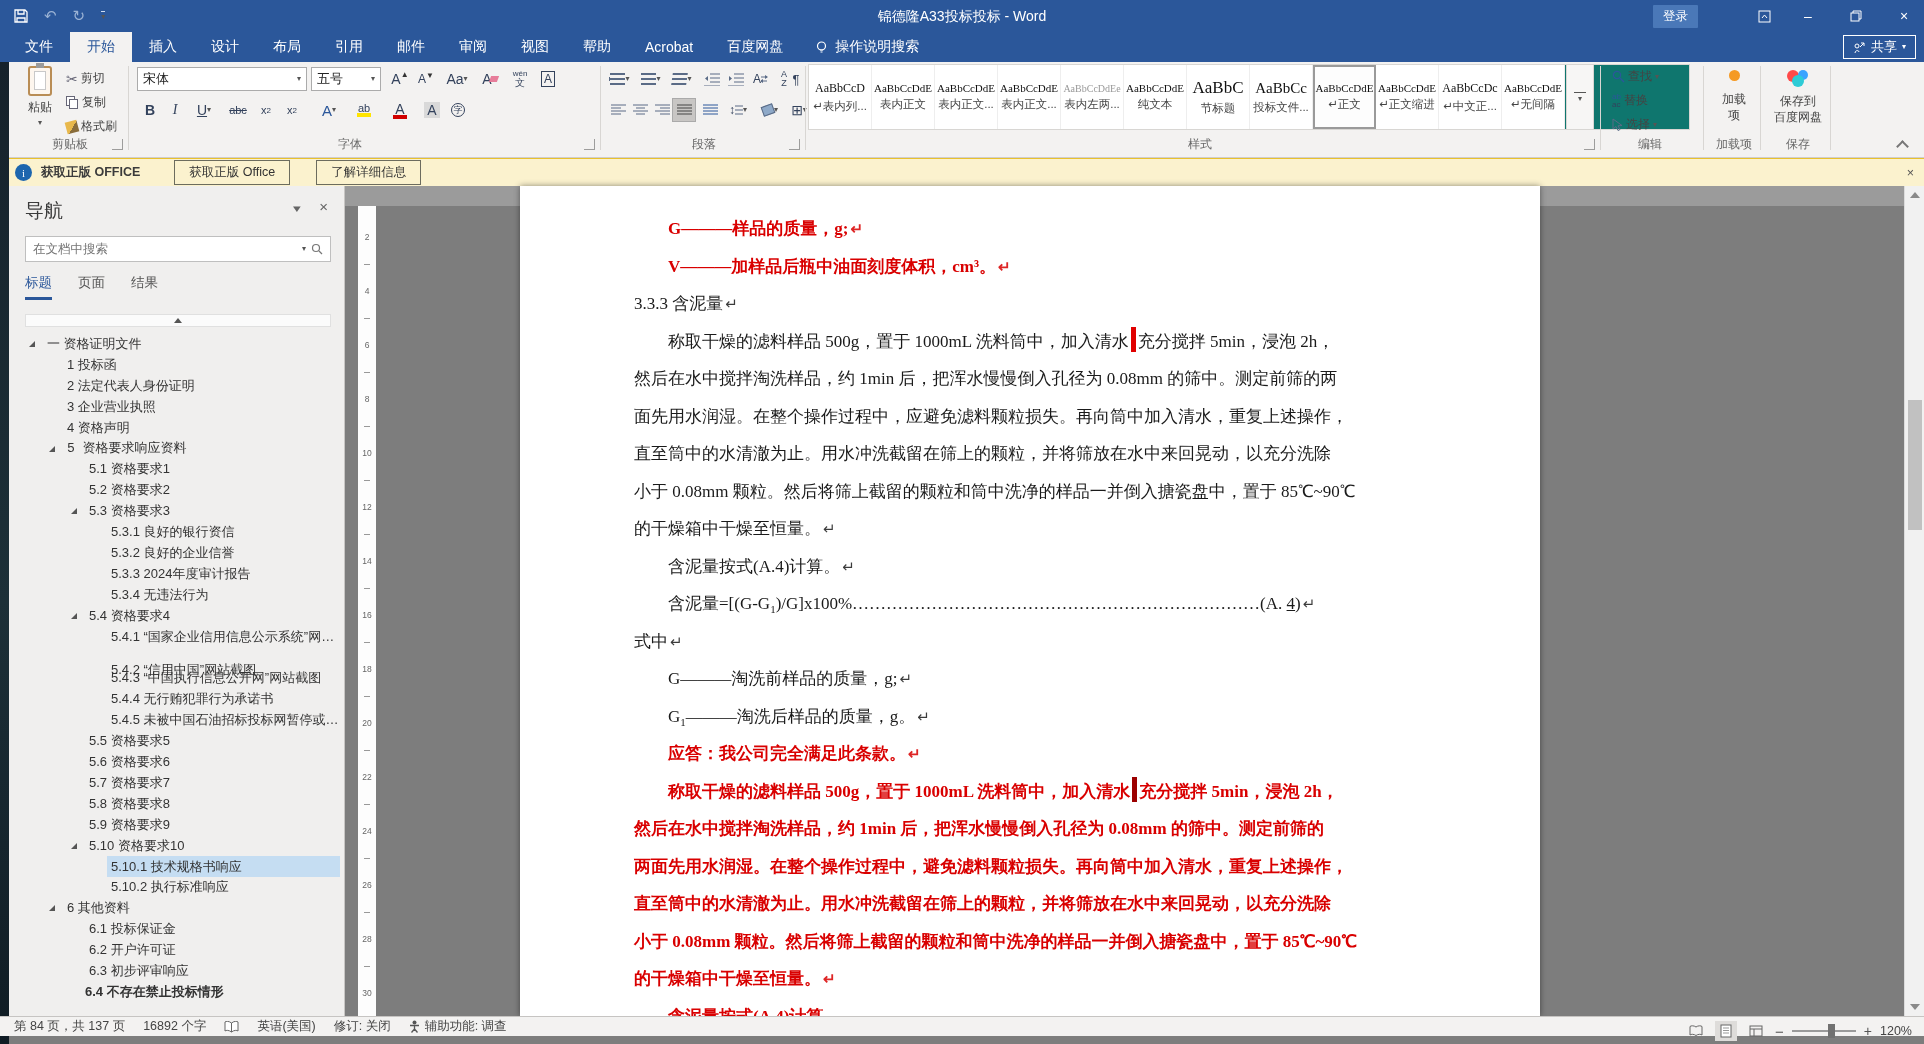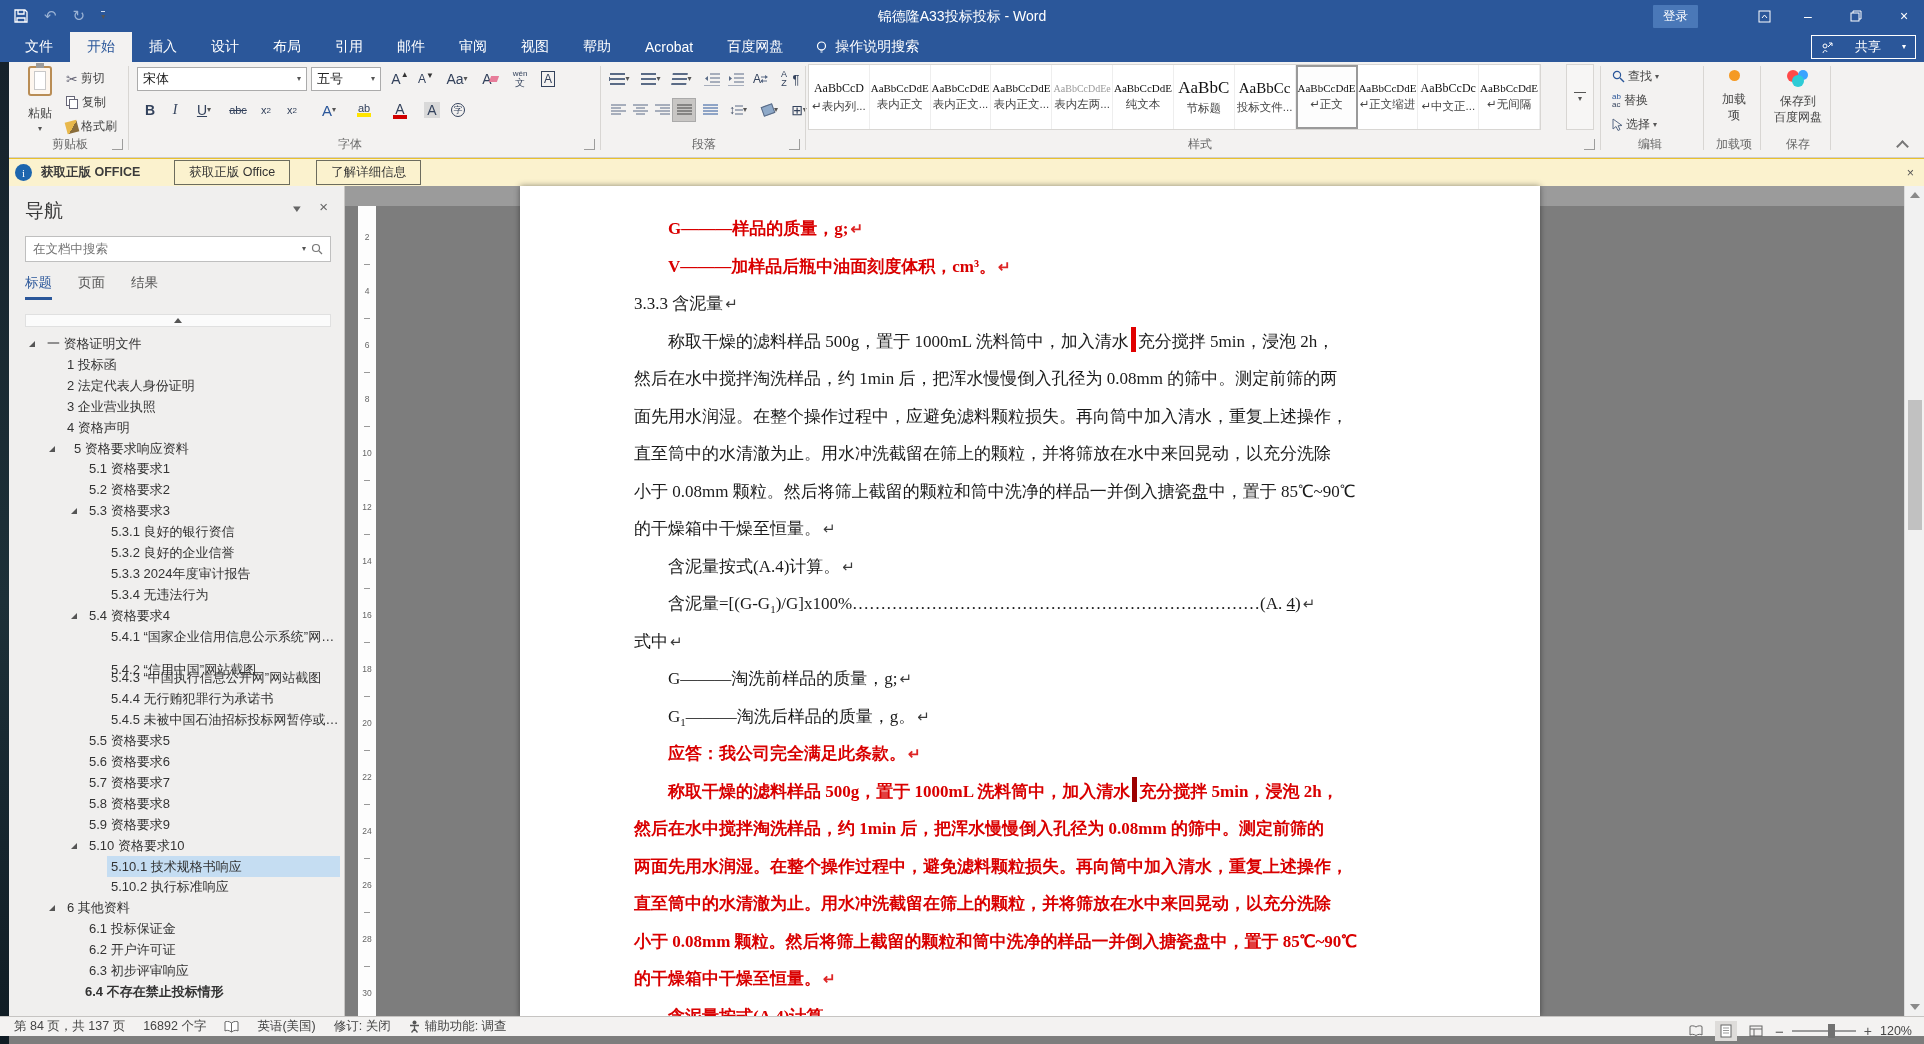--- a/index.html
+++ b/index.html
@@ -10,37 +10,37 @@
 #qat{position:absolute;left:14px;top:0;height:32px;display:flex;align-items:center;gap:16px;color:#fff}
 .qat-ic{font-size:15px;color:#cfdcf0;cursor:pointer}
 #title-text{position:absolute;left:0;right:0;top:0;height:32px;text-align:center;line-height:32px;font-size:14px;color:#fff}
 #signin{position:absolute;right:226px;top:5px;padding:3px 10px;background:#4a78b8;color:#fff;font-size:12.5px;border-radius:1px}
 .winbtn{position:absolute;top:0;width:40px;height:32px;display:flex;align-items:center;justify-content:center;color:#fff;font-size:14px}
 
 #tabsrow{position:absolute;left:0;top:32px;width:1924px;height:30px;background:#2b579a;display:flex;align-items:stretch}
 .mtab{padding:0 17px;display:flex;align-items:center;color:#fff;font-size:14px;white-space:nowrap}
 .mtab.active{background:#f3f2f1;color:#2b579a}
 #tellme{display:flex;align-items:center;gap:6px;color:#fff;font-size:14px;padding:0 14px}
-#share-btn{position:absolute;right:8px;top:3px;height:24px;border:1px solid #fff;color:#fff;display:flex;align-items:center;gap:21px;padding:0 9px;font-size:13px}
+#share-btn{position:absolute;right:8px;top:3px;height:24px;border:1px solid #fff;color:#fff;display:flex;align-items:center;gap:5px;padding:0 9px;font-size:13px}
 
 #ribbon{position:absolute;left:0;top:62px;width:1924px;height:96px;background:#f3f2f1;border-bottom:1px solid #d0cecd}
 .group-label{position:absolute;top:74px;font-size:12px;color:#696969;text-align:center}
 .gsep{position:absolute;top:4px;height:84px;width:1px;background:#d8d6d3}
 .launcher{position:absolute;top:77px;width:11px;height:11px;border-left:1px solid #888;border-bottom:1px solid #888;transform:rotate(-90deg);opacity:.8}
 .rbtn{position:absolute;display:flex;align-items:center;gap:3px;color:#444;font-size:12px}
 .caret{font-size:8px;color:#555;line-height:1}
 .combo{position:absolute;background:#fff;border:1px solid #ababab;display:flex;align-items:center;justify-content:space-between;padding:0 5px;font-size:13px;color:#222}
 .glyph{font-size:14px;color:#33425c}
 .bar-red{display:block;width:14px;height:4px;background:#d00000;margin-top:-1px}
 .bar-yellow{display:block;width:14px;height:4px;background:#ffe400;margin-top:-1px}
 .lines-ic{width:15px;height:12px;background:repeating-linear-gradient(to bottom,#5a6b86 0 2px,transparent 2px 5px)}
 .tool{position:absolute;width:24px;height:24px;display:flex;align-items:center;justify-content:center}
 .tool.selected{background:#c8c6c4;border:1px solid #aaa}
 
-#styles-gallery{position:absolute;left:808px;top:2px;width:733px;height:66px;background:#0f766e;border:1px solid #d8d6d3;display:flex;overflow:hidden}
+#styles-gallery{position:absolute;left:808px;top:2px;width:882px;height:66px;background:#0f766e;border:1px solid #d8d6d3;display:flex;overflow:hidden}
 .style-item{width:63px;height:64px;border-right:1px solid #eee;display:flex;flex-direction:column;align-items:center;justify-content:center;gap:3px;background:#fff}
 .style-item .sample{font-family:"Liberation Serif",serif;color:#111;white-space:nowrap}
 .style-item .slabel{font-size:11.5px;color:#444;white-space:nowrap;max-width:60px;overflow:hidden}
 .style-item.selected{border:2px solid #9a9a9a;background:#fdfdfd}
 .style-item.dim .sample{color:#999}
 #styles-more{position:absolute;left:1566px;top:2px;width:28px;height:66px;border:1px solid #d8d6d3;background:#f7f6f5;display:flex;flex-direction:column;align-items:center;justify-content:center;gap:2px;color:#555}
 
 #warnbar{position:absolute;left:9px;top:158px;width:1915px;height:28px;background:#fbf2ce;border-top:1px solid #e8c12e;display:flex;align-items:center;font-size:12.5px;color:#3b3b3b}
 .warnbtn{border:1px solid #6c6c5e;background:transparent;padding:3px 14px;font-size:12.5px;color:#333;margin-left:26px;white-space:nowrap}
 #warn-info{width:17px;height:17px;border-radius:50%;background:#1d66ae;color:#fff;display:inline-flex;align-items:center;justify-content:center;font-size:11px;font-family:"Liberation Serif",serif;margin:0 9px 0 6px;flex:none}
@@ -160,21 +160,21 @@
     </div>
   </div>
 
   <div id="ribbon">
 
     <div class="rbtn" style="left:18px;top:4px;flex-direction:column;width:44px;height:84px;justify-content:flex-start">
       <span style="width:24px;height:30px;border:2px solid #b98d55;border-radius:3px;background:#fdf6ee;position:relative;display:block">
         <span style="position:absolute;left:4px;top:3px;width:12px;height:19px;background:#fff;border:1px solid #c9c9c9"></span>
         <span style="position:absolute;left:6px;top:-5px;width:8px;height:5px;background:#9b9b9b"></span>
       </span>
-      <span style="margin-top:6px">粘贴</span>
+      <span style="margin-top:0">粘贴</span>
       <span class="caret">▾</span>
     </div>
     <div class="rbtn" style="left:66px;top:8px">
       <span class="glyph" style="color:#667">✂</span>
       <span>剪切</span>
     </div>
     <div class="rbtn" style="left:66px;top:32px">
       <span style="position:relative;width:13px;height:13px;display:inline-block">
         <span style="position:absolute;left:0;top:0;width:9px;height:10px;border:1px solid #667;background:#fff"></span>
         <span style="position:absolute;left:3px;top:3px;width:9px;height:10px;border:1px solid #667;background:#fff"></span>
@@ -493,21 +493,21 @@
           <span class="lbl" style="left: 58px;">2 法定代表人身份证明</span>
         </div>
         <div class="nav-item" style="top: 209.7px;">
           <span class="lbl" style="left: 58px;">3 企业营业执照</span>
         </div>
         <div class="nav-item" style="top: 230.6px;">
           <span class="lbl" style="left: 58px;">4 资格声明</span>
         </div>
         <div class="nav-item" style="top: 251.5px;">
           <span class="tri" style="left: 40px;"></span>
-          <span class="lbl" style="left: 65px;">5 资格要求响应资料</span>
+          <span class="lbl" style="left: 58px; font-family: Liberation Mono, monospace;">5 资格要求响应资料</span>
         </div>
         <div class="nav-item" style="top: 272.4px;">
           <span class="lbl" style="left: 80px;">5.1 资格要求1</span>
         </div>
         <div class="nav-item" style="top: 293.3px;">
           <span class="lbl" style="left: 80px;">5.2 资格要求2</span>
         </div>
         <div class="nav-item" style="top: 314.2px;">
           <span class="tri" style="left: 62px;"></span>
           <span class="lbl" style="left: 80px;">5.3 资格要求3</span>

